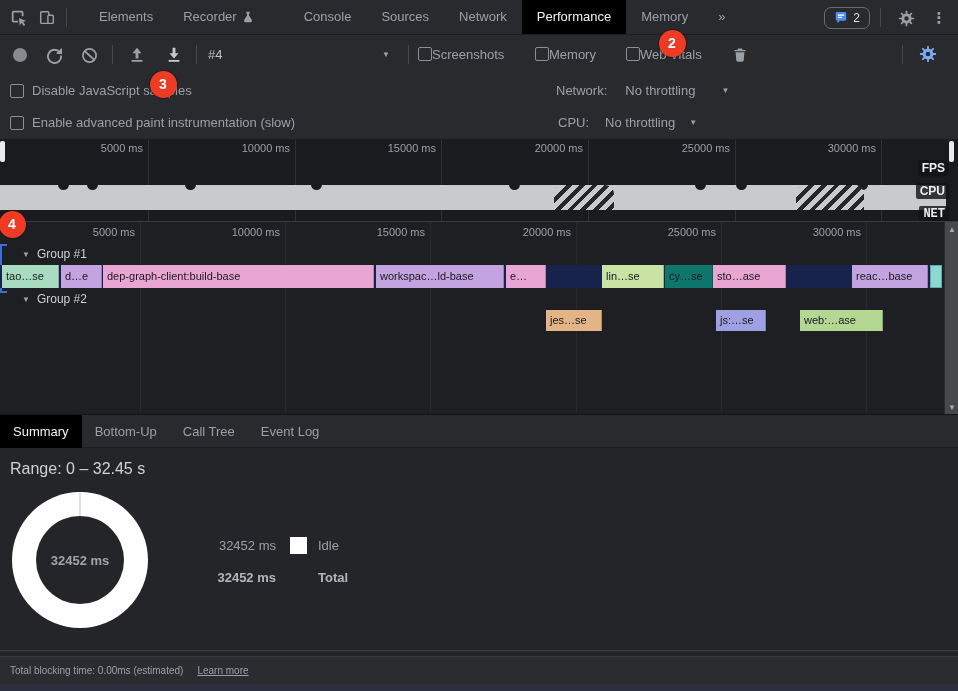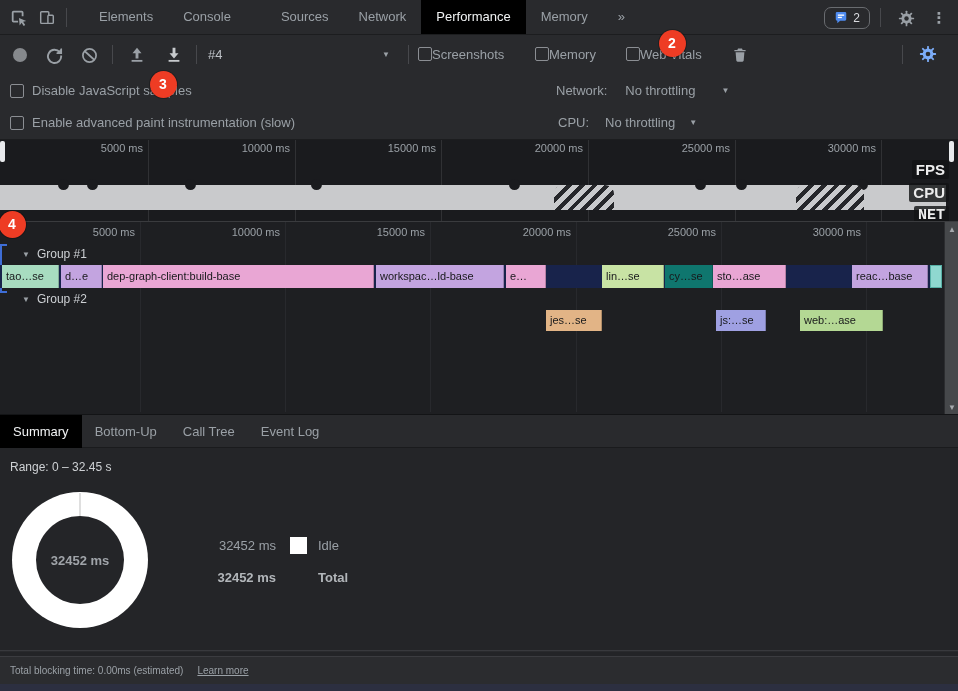--- a/index.html
+++ b/index.html
@@ -27,41 +27,41 @@
   #settings{position:absolute;left:0;top:74px;width:958px;height:66px;background:#292a2d;border-bottom:1px solid #1c1d1f;}
   .setrow{position:absolute;display:flex;align-items:center;gap:8px;font-size:13px;color:#9aa0a6;}
   .throt{position:absolute;display:flex;align-items:center;gap:8px;font-size:13px;color:#9aa0a6;}
   
   #overview{position:absolute;left:0;top:140px;width:958px;height:82px;background:#1a1b1e;border-bottom:1px solid #3a3b3e;overflow:hidden;}
   .ovline{position:absolute;top:0;width:1px;height:82px;background:#303134;}
   .ovtick{position:absolute;top:2px;font-size:11px;color:#9aa0a6;transform:translateX(-100%);padding-right:5px;}
   #cpu-band{position:absolute;left:0;top:45px;width:946px;height:25px;background:#c9cacc;}
   .notch{position:absolute;top:-6px;width:11px;height:11px;border-radius:50%;background:#1a1b1e;}
   .hatch{position:absolute;top:0;height:25px;border-radius:9px 9px 0 0;background:repeating-linear-gradient(135deg,#26272a 0 4px,#c9cacc 4px 9px);}
-  .lanechip{position:absolute;right:9px;font-size:15px;font-weight:bold;color:#ececec;background:rgba(18,19,21,.82);padding:1px 4px;border-radius:2px;}
+  .lanechip{position:absolute;right:9px;font-size:12px;font-weight:bold;color:#ececec;background:rgba(18,19,21,.82);padding:1px 4px;border-radius:2px;}
   .handle{position:absolute;top:1px;width:5px;height:21px;background:#e8eaed;border-radius:2px;}
   
   #flame{position:absolute;left:0;top:222px;width:958px;height:193px;background:#1e1f22;border-bottom:1px solid #131416;overflow:hidden;}
   .tlline{position:absolute;top:0;width:1px;height:190px;background:#28292d;}
   .tltick{position:absolute;top:4px;font-size:11px;color:#9aa0a6;transform:translateX(-100%);padding-right:5px;}
   #bracket{position:absolute;left:0;top:22px;width:7px;height:49px;border-left:2px solid #3e6dd6;border-top:2px solid #3e6dd6;border-bottom:2px solid #3e6dd6;}
   .grouphdr{position:absolute;left:22px;display:flex;align-items:center;gap:7px;font-size:12px;color:#cdd0d4;height:16px;}
   .grouphdr .tri{font-size:8px;color:#9aa0a6;}
   .flamerow{position:absolute;left:0;width:944px;}
   .track{position:absolute;left:0;top:0;height:100%;background:#18234b;}
   .bar{position:absolute;top:0;height:100%;font-size:11px;color:#18191b;line-height:22px;padding:0 0 0 4px;white-space:nowrap;overflow:hidden;border-right:1px solid rgba(0,0,0,.22);}
   #vscroll{position:absolute;right:0;top:0;width:14px;height:193px;background:#46484b;border-left:1px solid #2c2d30;}
   .sarrow{position:absolute;left:0;width:14px;text-align:center;font-size:8px;color:#a6a9ad;}
   
   #btabs{position:absolute;left:0;top:415px;width:958px;height:33px;background:#292a2d;display:flex;border-bottom:1px solid #1a1b1d;}
   .btab{height:33px;line-height:33px;padding:0 13px;font-size:13px;color:#9aa0a6;}
   .btab.sel{background:#000;color:#f1f3f4;}
   
   #summary{position:absolute;left:0;top:448px;width:958px;height:203px;background:#242528;border-bottom:1px solid #38393d;}
-  #range-label{position:absolute;left:10px;top:12px;font-size:12px;color:#ced1d4;text-align:right;}
+  #range-label{position:absolute;left:10px;top:12px;font-size:16px;color:#ced1d4;text-align:right;}
   #donut{position:absolute;left:12px;top:44px;width:136px;height:136px;border-radius:50%;background:#fff;}
   #donut .seam{position:absolute;left:67px;top:1px;width:2px;height:23px;background:#dfdfdf;}
   #donut .hole{position:absolute;left:24px;top:24px;width:88px;height:88px;border-radius:50%;background:#242528;display:flex;align-items:center;justify-content:center;font-size:13px;font-weight:bold;color:#a0a4a9;}
   #legend{position:absolute;left:206px;top:88px;display:flex;flex-direction:column;gap:13px;}
   .legrow{display:flex;align-items:center;height:19px;font-size:13px;color:#9aa0a6;}
   .legrow .val{width:70px;text-align:right;}
   .legrow .sw{width:17px;height:17px;margin:0 11px 0 14px;background:#fff;}
   .legrow.bold{font-weight:bold;color:#b2b6ba;}
   .legrow.bold .sw{visibility:hidden;}
   
@@ -88,20 +88,28 @@
     <div class="iconbtn" style="left:37px;top:8px;width:20px;height:20px;">
       <svg viewBox="0 0 20 20" width="18" height="18" fill="none" stroke="#9aa0a6" stroke-width="1.6">
         <rect x="3" y="3" width="9" height="13" rx="1"></rect>
         <rect x="11" y="7" width="6" height="9" rx="1" fill="#292a2d"></rect>
       </svg>
     </div>
     <div class="vdiv" style="left:66px;top:8px;height:19px;"></div>
     <div id="tabs">
         <div class="tab">
           <span>Elements</span>
+        </div>
+        <div class="tab">
+          <span>Recorder</span>
+          <span>
+            <svg viewBox="0 0 14 14" width="12" height="12" fill="#9aa0a6">
+              <path d="M5 1h4v1.2l-.8.6v2.5l3.4 5.6A1.6 1.6 0 0 1 10.2 13H3.8a1.6 1.6 0 0 1-1.4-2.1l3.4-5.6V2.8L5 2.2z"></path>
+            </svg>
+          </span>
         </div>
         <div class="tab">
           <span>Console</span>
         </div>
         <div class="tab">
           <span>Sources</span>
         </div>
         <div class="tab">
           <span>Network</span>
         </div>

